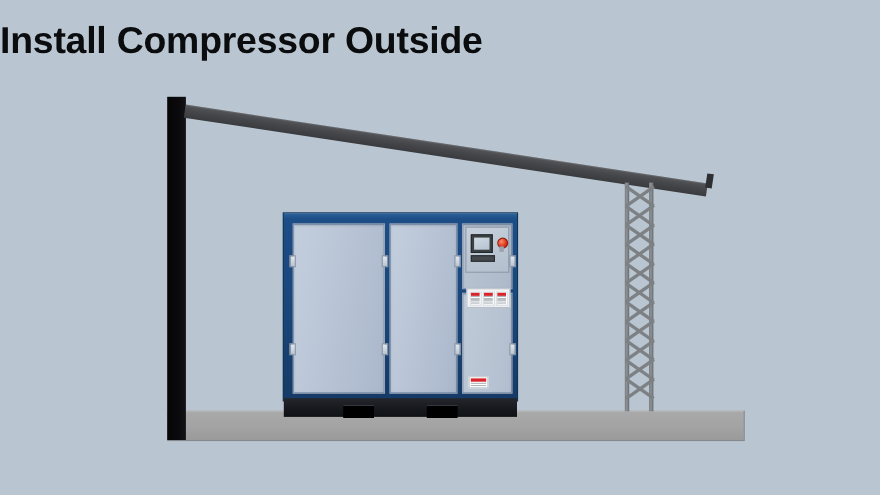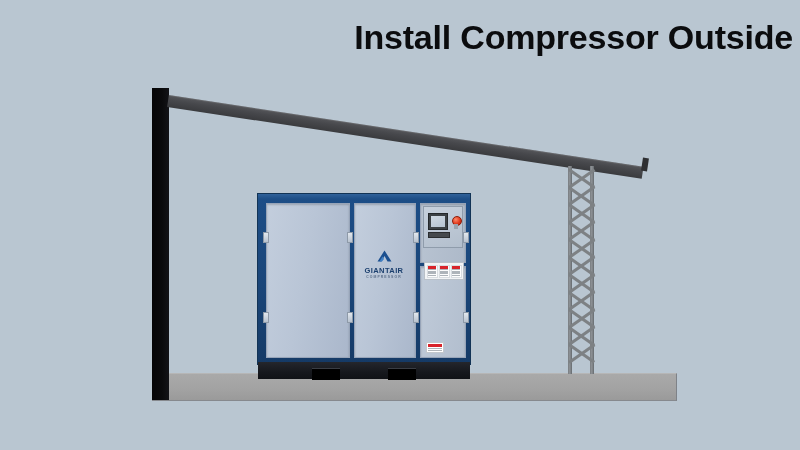--- a/index.html
+++ b/index.html
@@ -19,21 +19,21 @@
     height: 450px;
     background: #b9c6d1;
   }
 
   
   #title {
     position: absolute;
     left: 0;
     top: 18px;
     width: 793px;
-    text-align: right;
+    text-align: left;
     font-size: 34px;
     font-weight: bold;
     letter-spacing: -0.2px;
     color: #0b0c0e;
     font-family: "Liberation Sans", sans-serif;
   }
 
   
   #slab {
     position: absolute;
@@ -351,28 +351,20 @@
 
       <div class="hinge" style="left:5px;  top:38px;"></div>
       <div class="hinge" style="left:5px;  top:118px;"></div>
       <div class="hinge" style="left:89px; top:38px;"></div>
       <div class="hinge" style="left:89px; top:118px;"></div>
       <div class="hinge" style="left:155px;top:38px;"></div>
       <div class="hinge" style="left:155px;top:118px;"></div>
       <div class="hinge" style="left:205px;top:38px;"></div>
       <div class="hinge" style="left:205px;top:118px;"></div>
 
-      <div id="logo-block">
-        <svg id="logo-mark" viewBox="0 0 30 24">
-          <path d="M15 1 L29 23 L21 23 L15 12 L9 23 L1 23 Z" fill="#1b4f8f"></path>
-          <path d="M5 23 L11 13 L14 18 L10 23 Z" fill="#3f7fc4"></path>
-        </svg>
-        <div id="logo-word">GIANTAIR</div>
-        <div id="logo-sub">COMPRESSOR</div>
-      </div>
 
       <div id="control-box">
         <div id="hmi-screen">
           <div id="hmi-display"></div>
         </div>
         <div id="hmi-keys"></div>
         <div id="estop"></div>
         <div id="estop-base"></div>
       </div>
 

